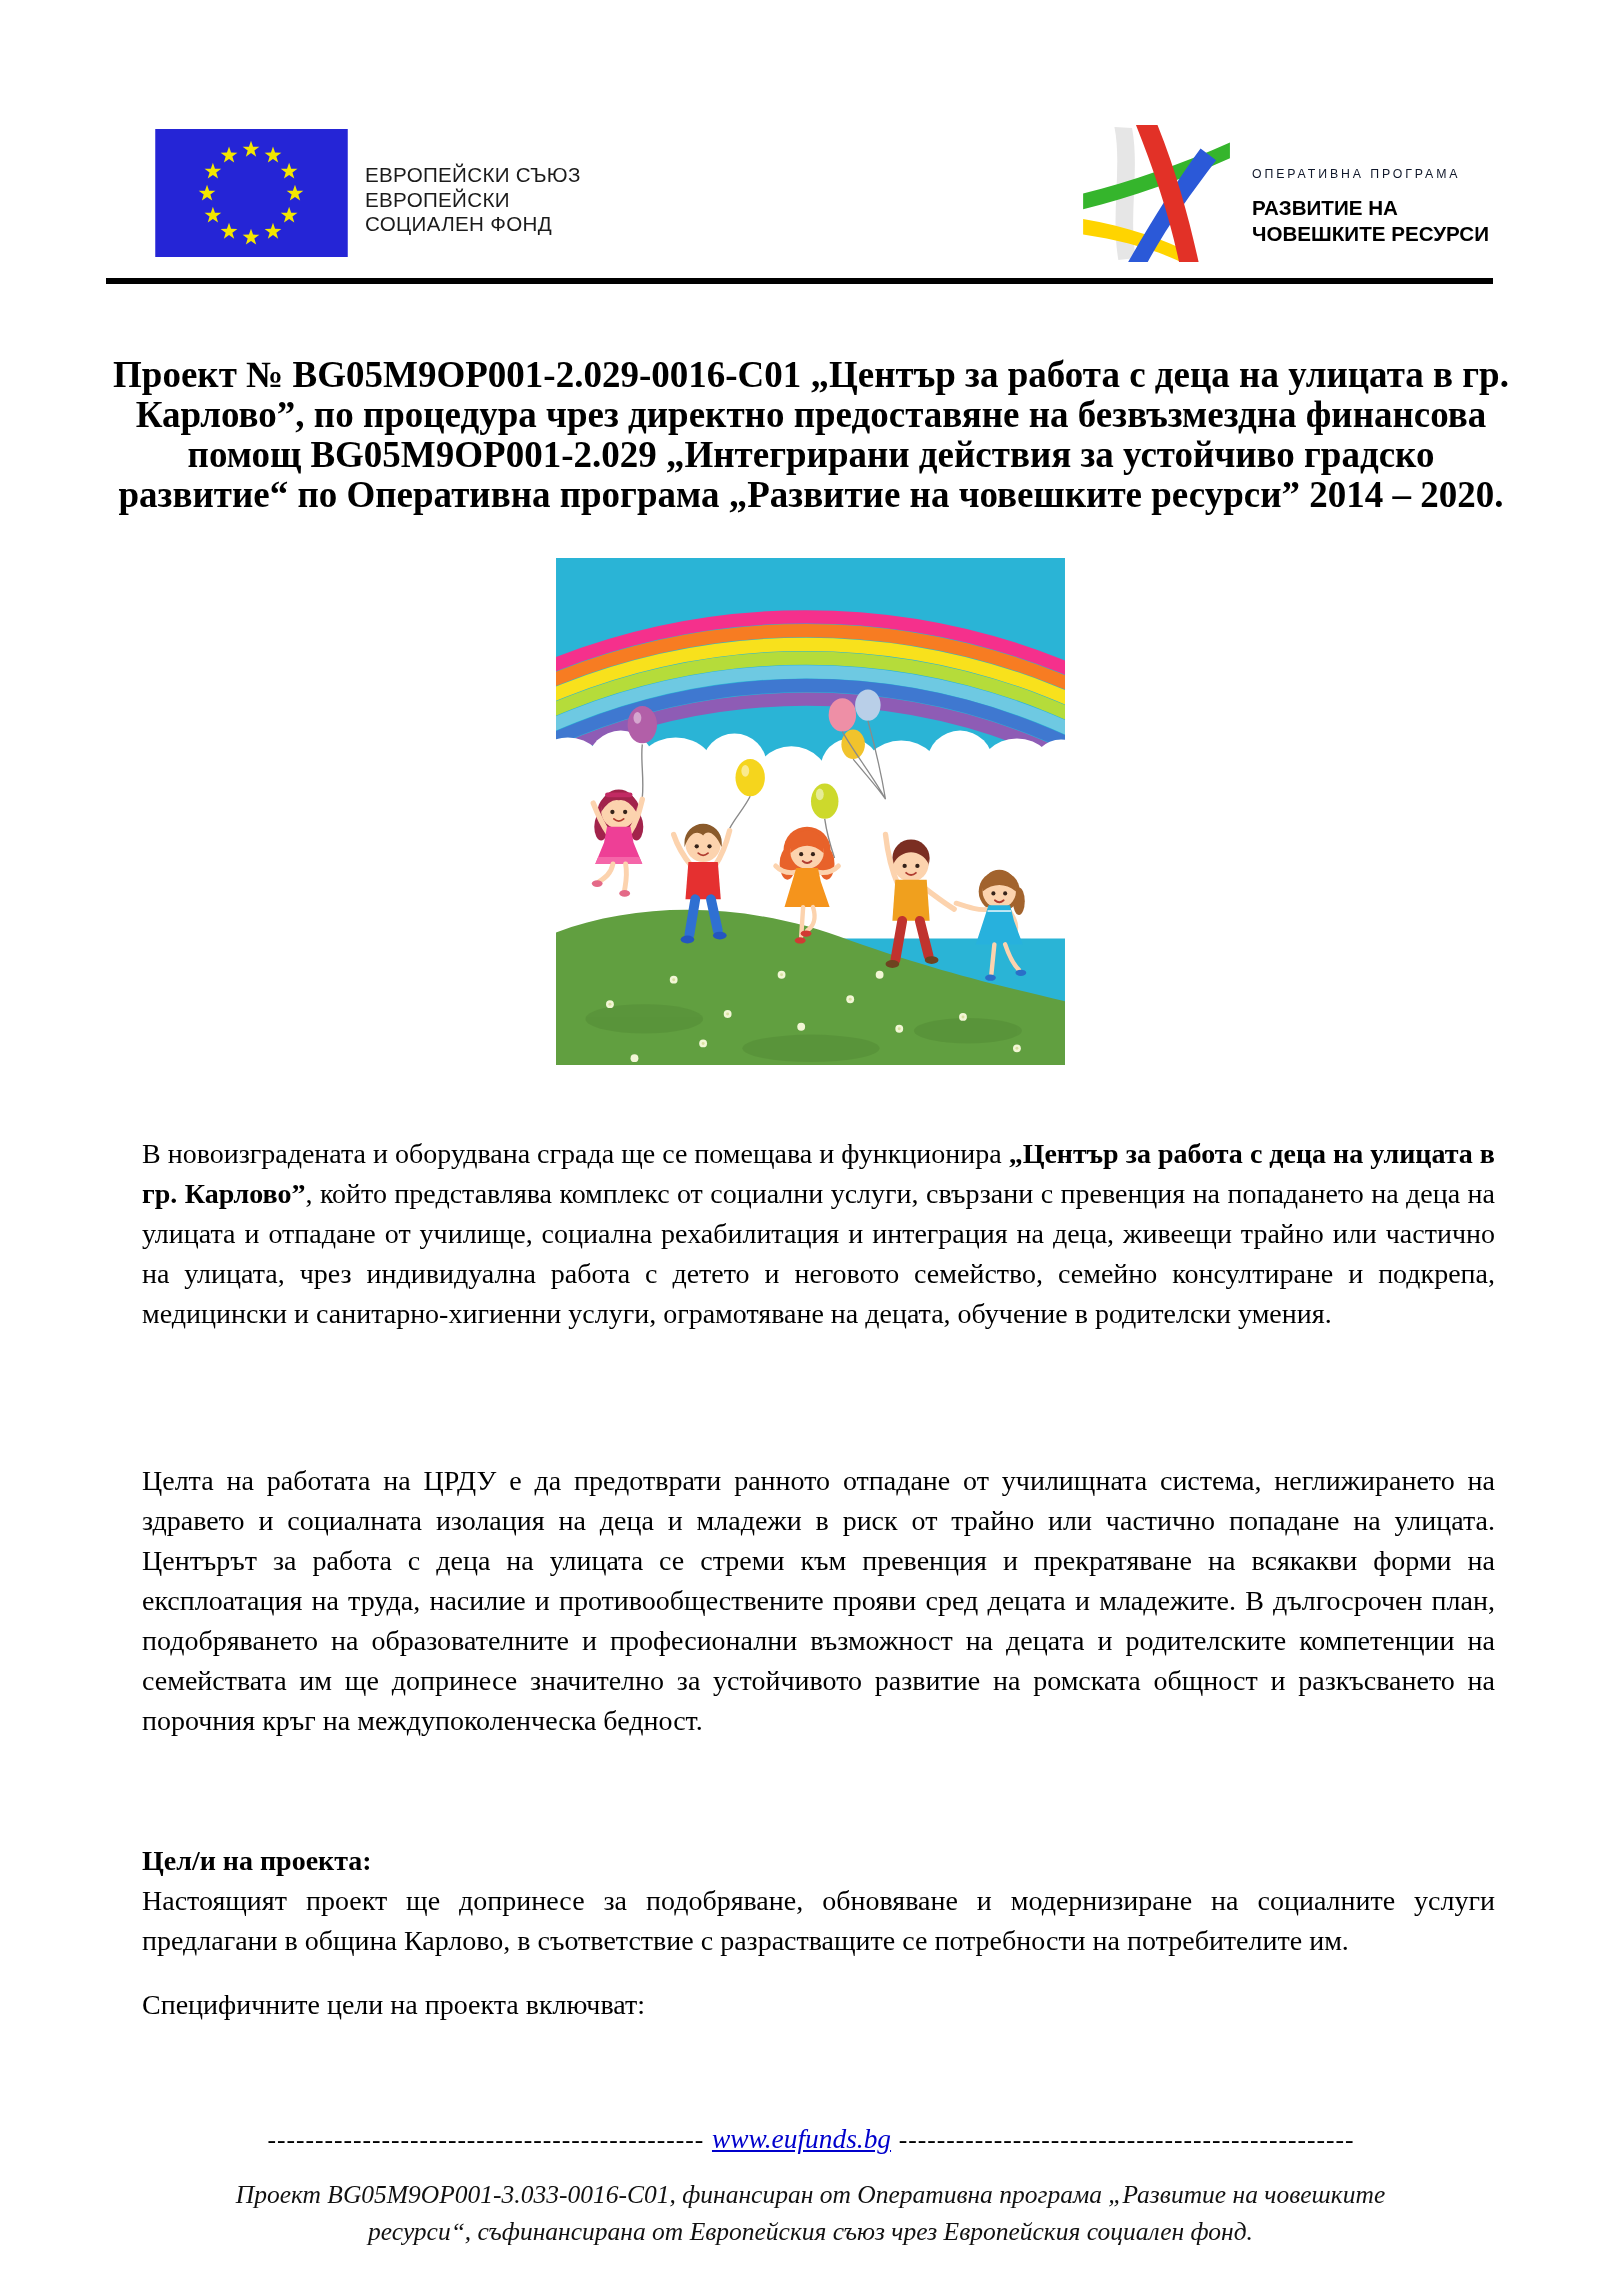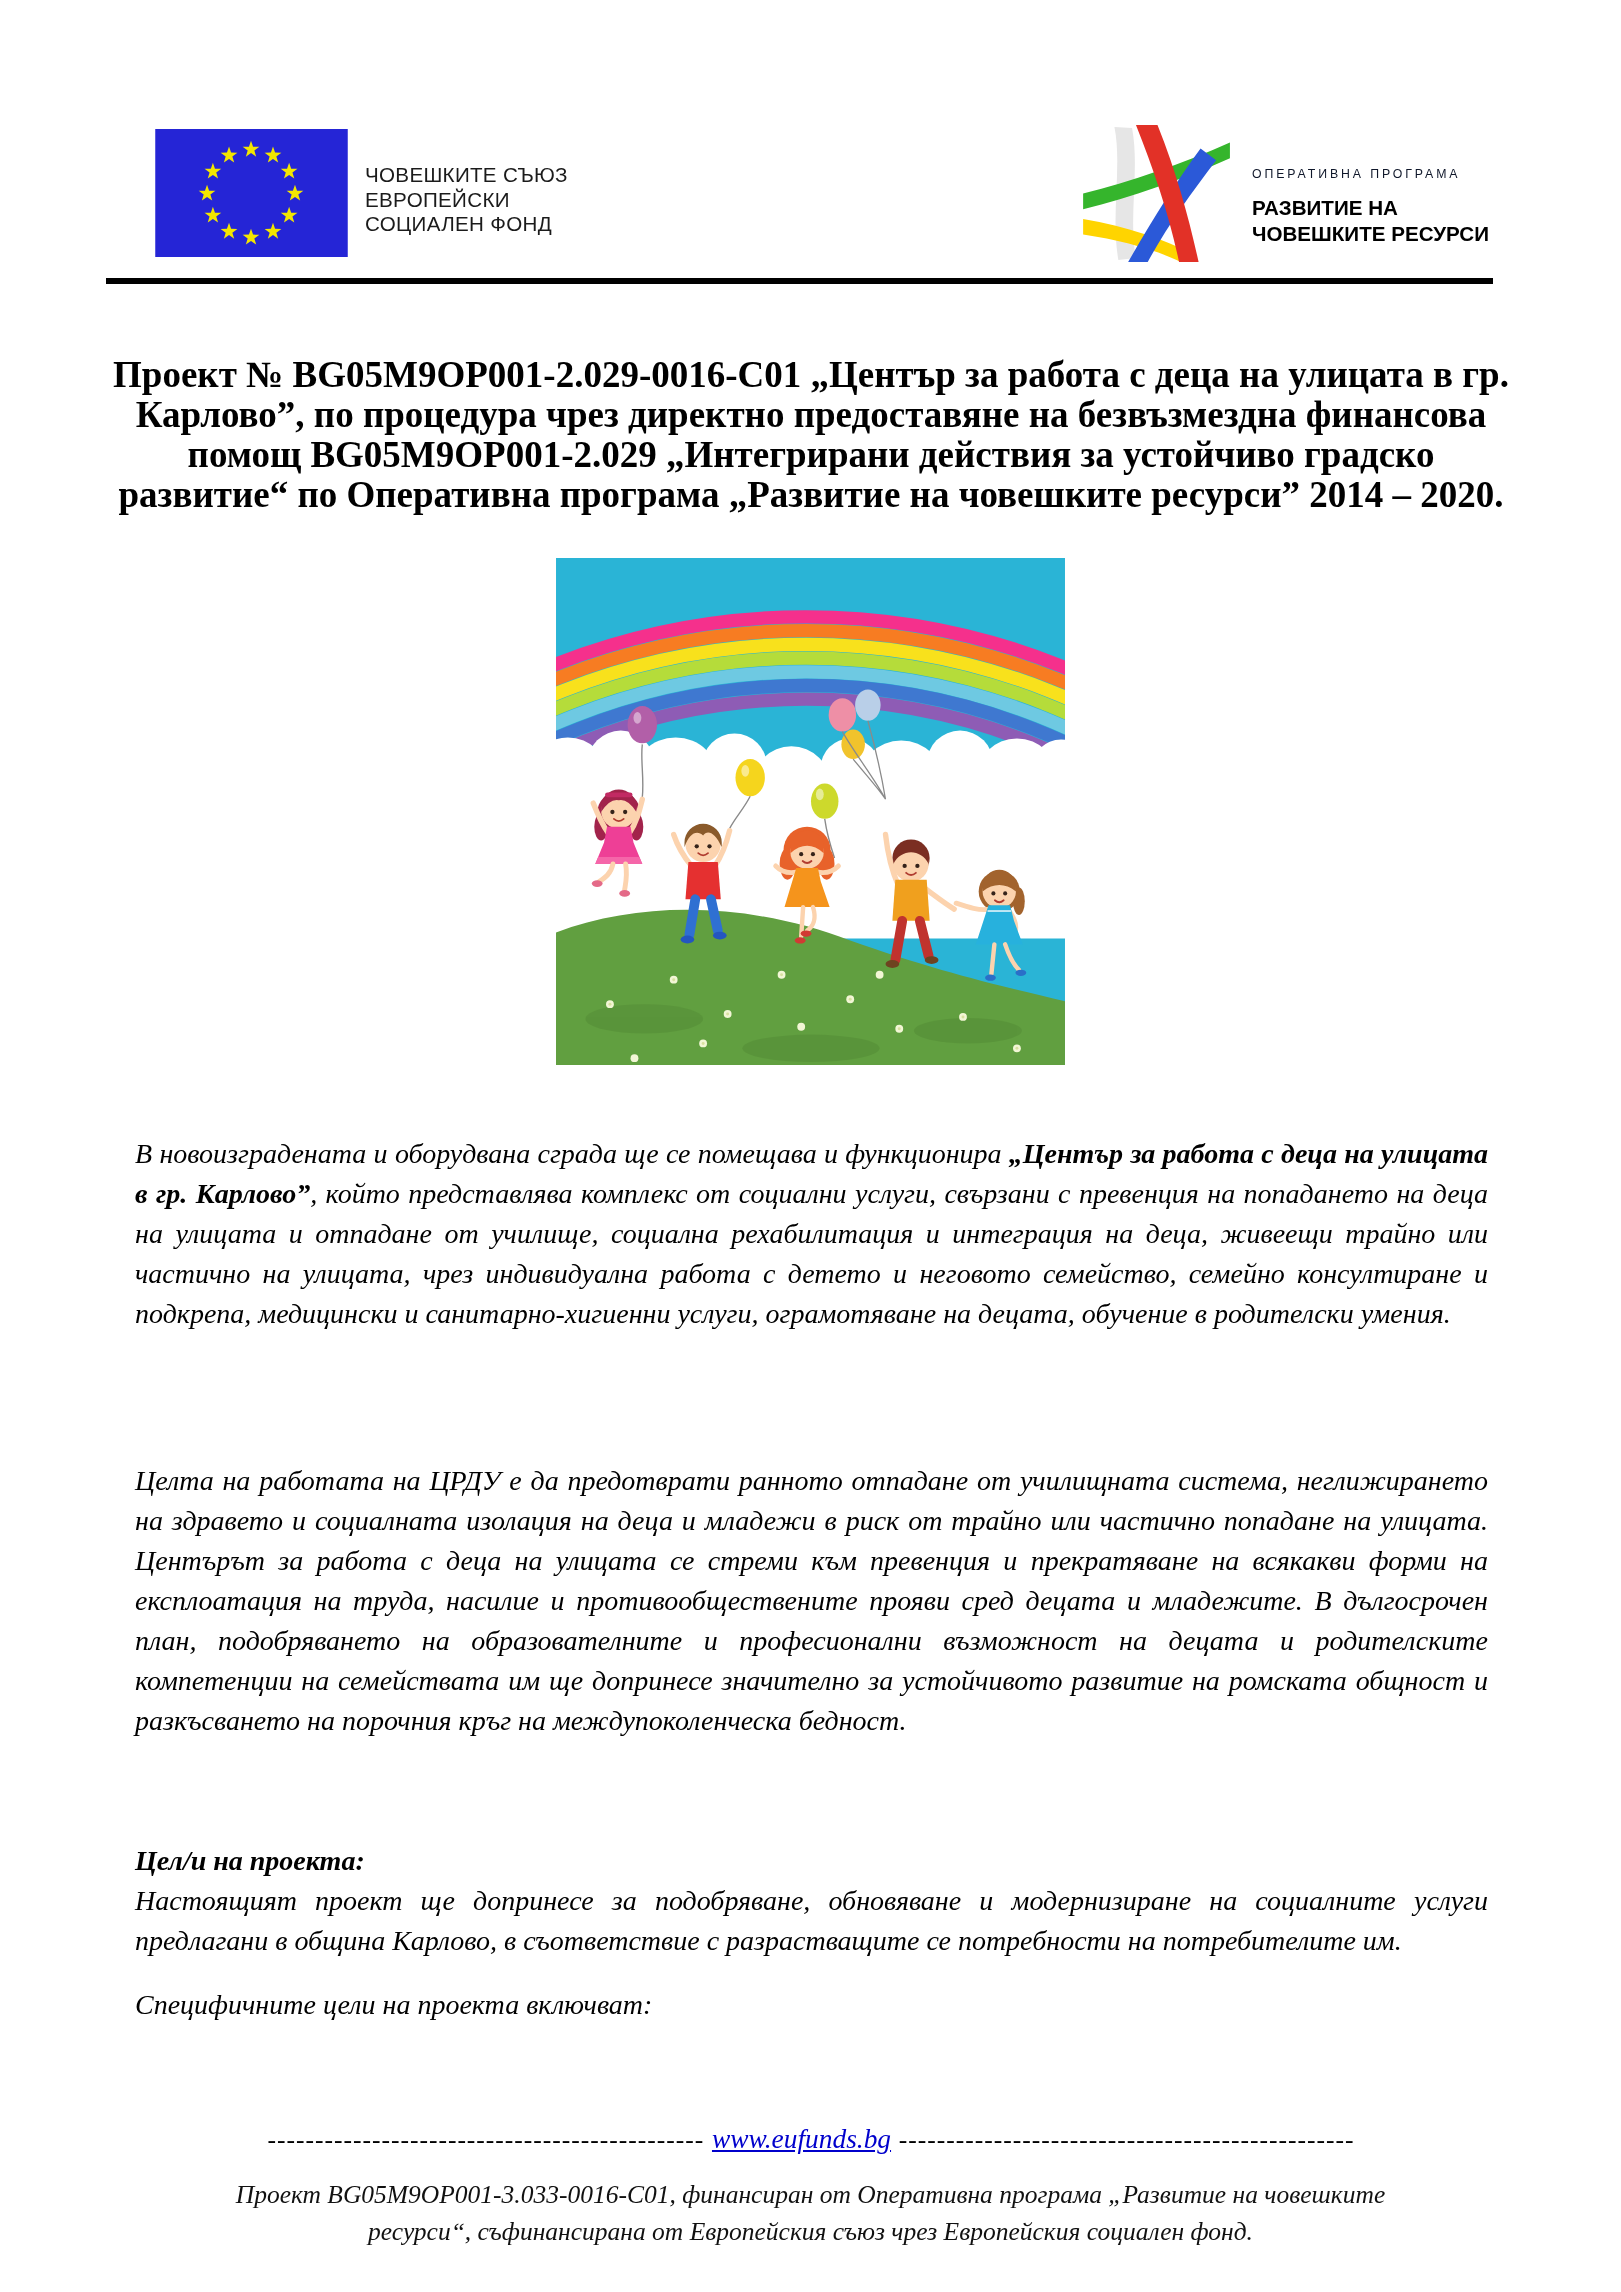--- a/index.html
+++ b/index.html
@@ -22,22 +22,22 @@
   .hr-rule{position:absolute;left:106px;top:278px;width:1387px;height:5.9px;background:#000;}
   
   .doc-title{
     position:absolute;left:113px;top:355px;width:1396px;
     font-size:37px;line-height:40px;font-weight:bold;text-align:center;
   }
   
   .illustration{position:absolute;left:556px;top:558px;width:509px;height:507px;}
   
   .body-par{
-    position:absolute;left:135px;width:1353px;
-    font-size:28px;line-height:40px;text-align:justify;font-style:italic;
+    position:absolute;left:142px;width:1353px;
+    font-size:28px;line-height:40px;text-align:justify;
   }
   #para1{top:1106px;}
   #para2{top:1433px;}
   #goals{top:1841px;}
   .goals-heading{font-weight:bold;text-align:left;}
   
   .footer-sep{
     position:absolute;left:134px;top:2120px;width:1354px;
     font-size:25.5px;line-height:39px;text-align:center;white-space:nowrap;
     letter-spacing:1px;
@@ -72,21 +72,21 @@
           <use href="#star" x="-22.5" y="84"></use>
           <use href="#star" x="-39" y="67.5"></use>
           <use href="#star" x="-45" y="45"></use>
           <use href="#star" x="-39" y="22.5"></use>
           <use href="#star" x="-22.5" y="6"></use>
         </g>
       </g>
     </svg>
   </div>
   <div class="eu-text">
-    <div>ЧОВЕШКИТЕ СЪЮЗ</div>
+    <div>ЕВРОПЕЙСКИ СЪЮЗ</div>
     <div>ЕВРОПЕЙСКИ</div>
     <div>СОЦИАЛЕН ФОНД</div>
   </div>
 
   <div class="op-ribbons">
     <svg width="149" height="137" viewBox="0 0 152 140">
       <path d="M32,2 C40,42 28,92 36,138 L54,136 C46,95 58,45 50,3 Z" fill="#e6e6e6"></path>
       <path d="M0,70 C50,58 100,40 150,18 L150,34 C100,56 50,74 0,86 Z" fill="#35b52c"></path>
       <path d="M0,96 C45,104 82,116 112,132 L100,140 C75,128 40,118 0,112 Z" fill="#ffd400"></path>
       <path d="M120,24 L136,36 C110,70 85,105 66,140 L46,140 C70,98 95,58 120,24 Z" fill="#2b59d8"></path>

